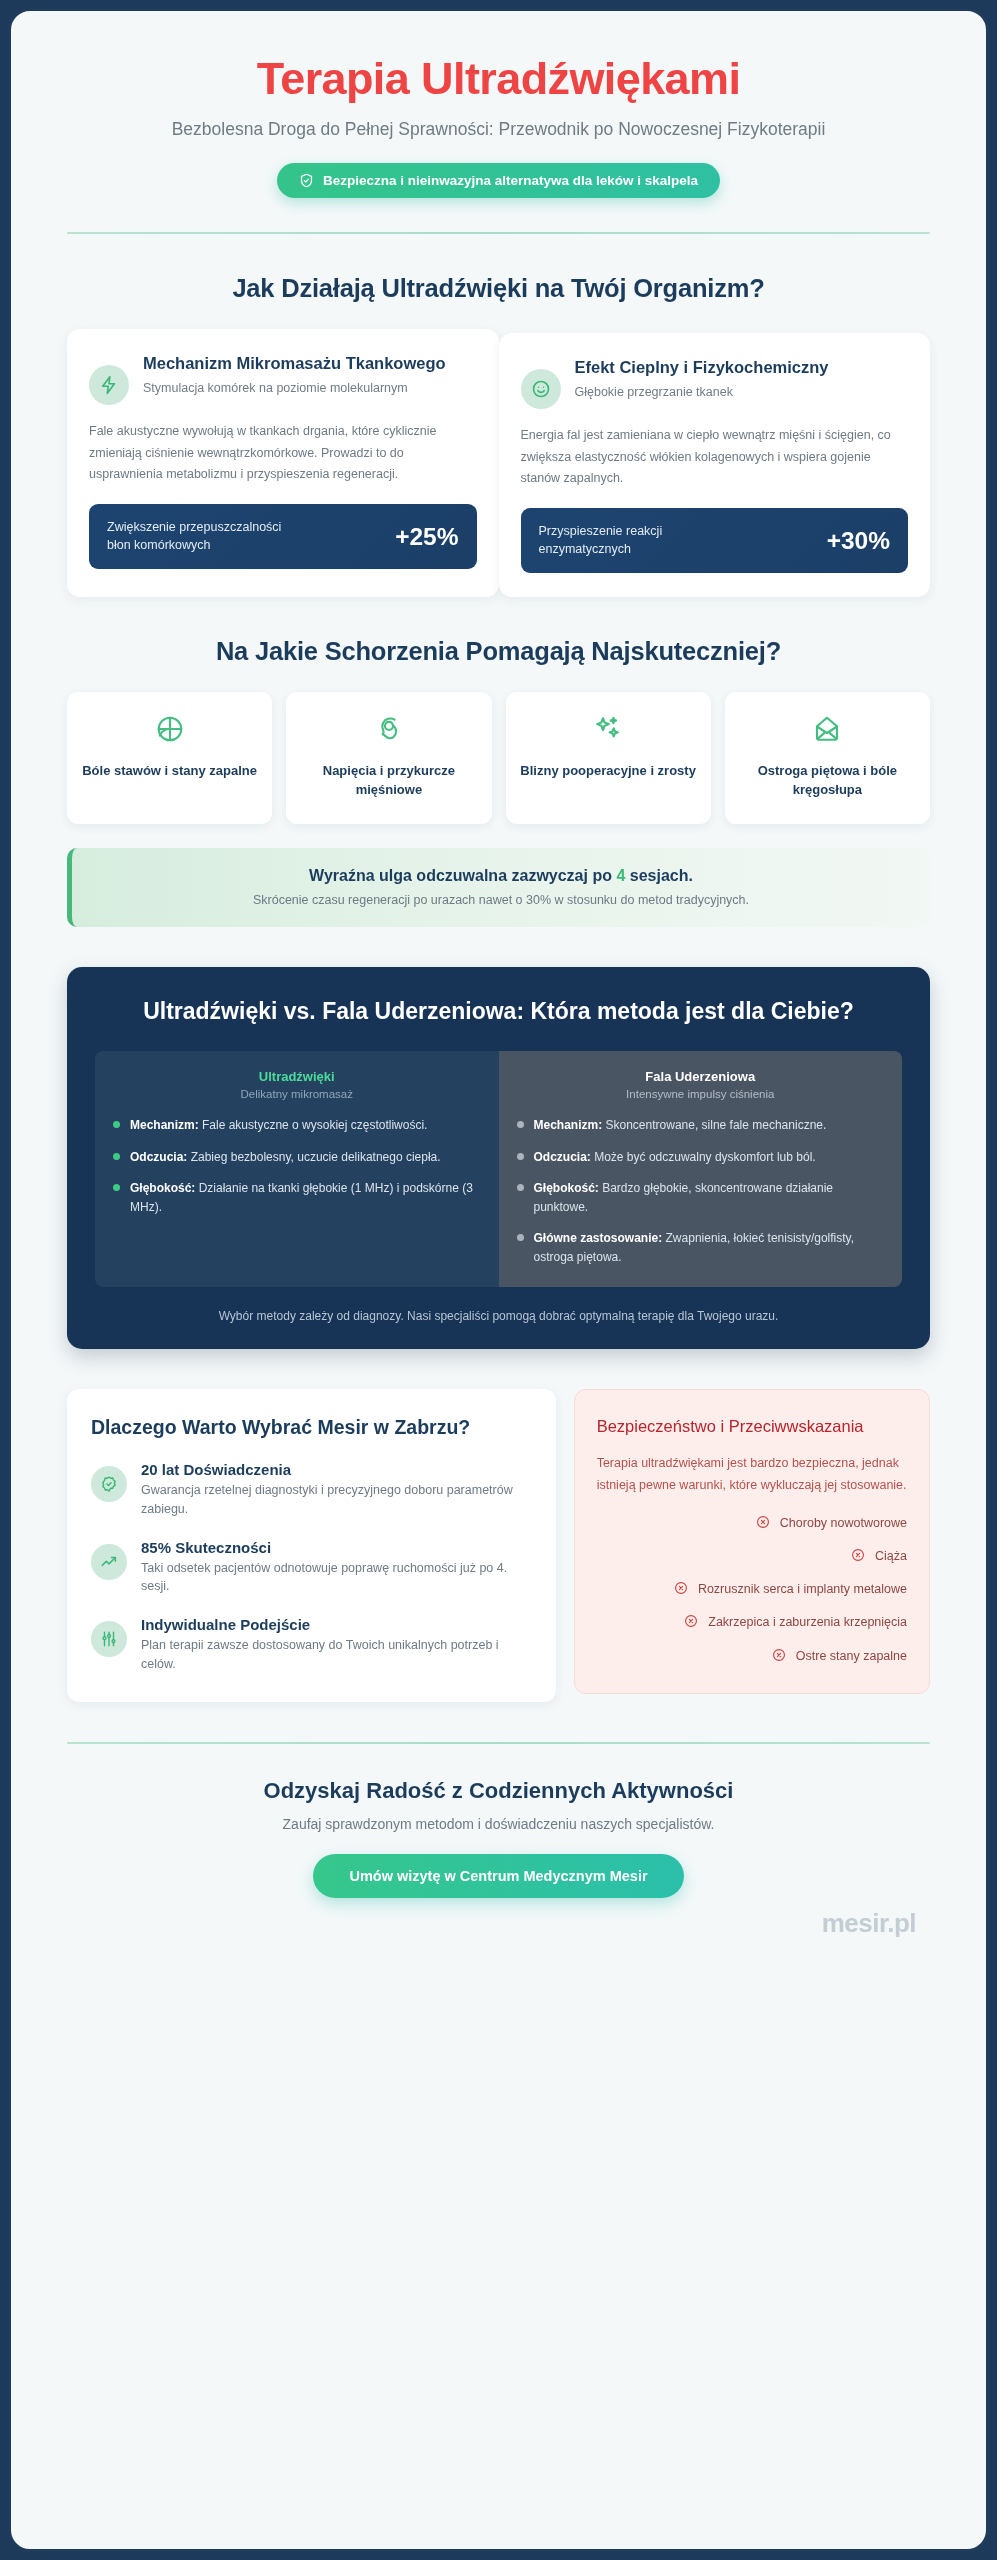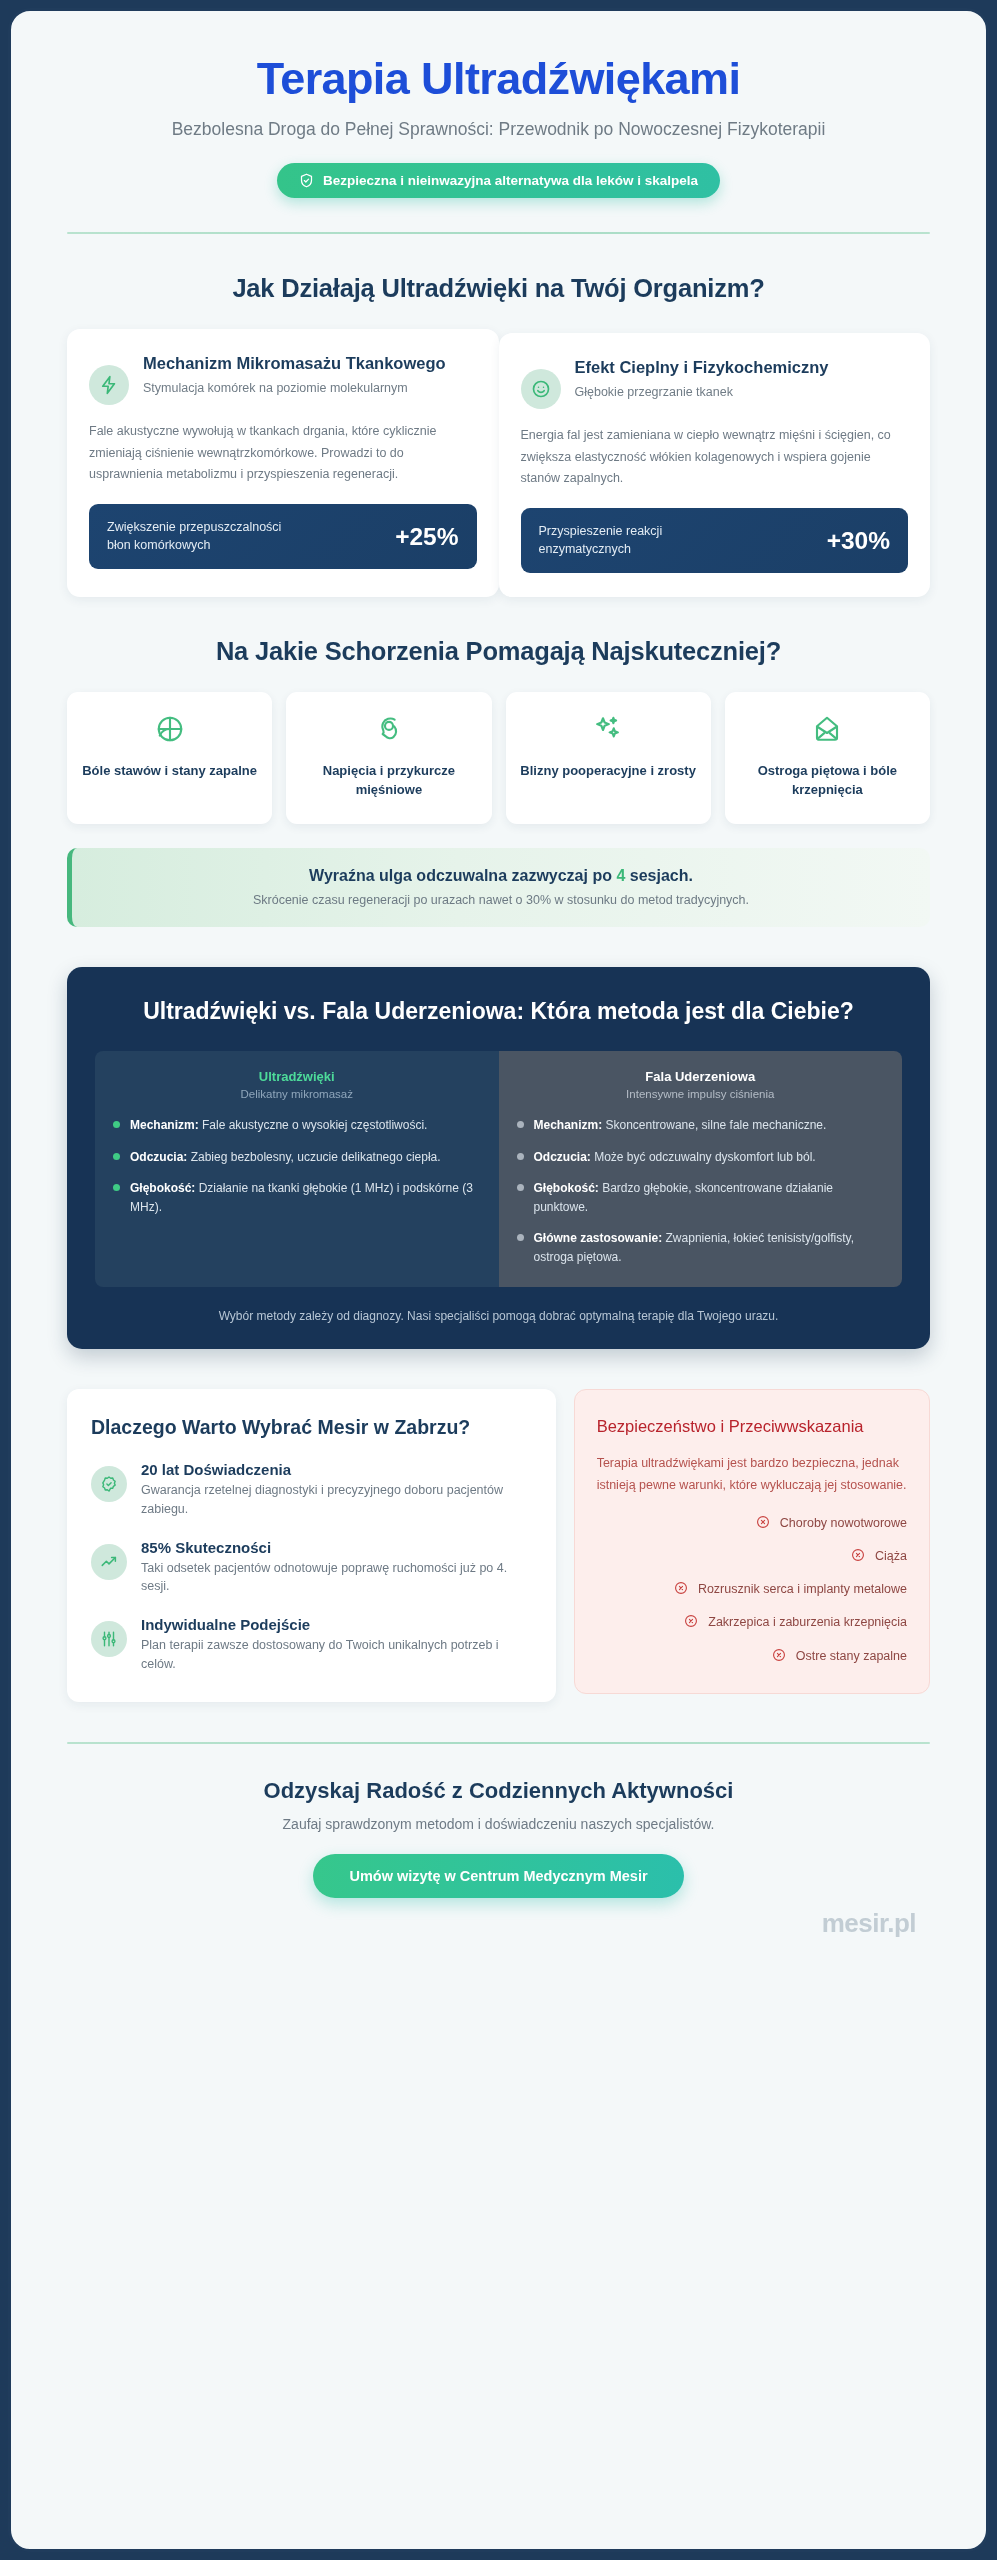--- a/index.html
+++ b/index.html
@@ -14,21 +14,21 @@
     background:#f4f8f9;
     border:3px solid #203c5c;
     border-radius:22px;
     overflow:hidden;
   }
   .inner { padding:34px 56px 0 56px; }
 
   
   .hero { text-align:center; padding-top:10px; }
   .hero h1 {
-    font-size:45px; font-weight:bold; color:#1d4ed8;
+    font-size:45px; font-weight:bold; color:#ef4444;
     letter-spacing:-0.6px; line-height:1.08;
   }
   .hero .sub {
     margin-top:13px; font-size:17.5px; color:#6f7b85;
     line-height:1.42; font-weight:400;
     max-width:730px; margin-left:auto; margin-right:auto;
   }
   .badge {
     display:inline-flex; align-items:center; gap:9px;
     margin-top:22px; padding:10px 22px; border-radius:22px;
@@ -303,21 +303,21 @@
     </div>
 
     <div class="cond">
       <span class="g">
         <svg width="30" height="30" viewBox="0 0 24 24" fill="none" stroke="#44bd80" stroke-width="1.7" stroke-linecap="round" stroke-linejoin="round">
           <path d="M4 9.8L12 3l8 6.8V19a1.6 1.6 0 0 1-1.6 1.6H5.6A1.6 1.6 0 0 1 4 19z"></path>
           <path d="M4.3 10.2l7.7 5 7.7-5"></path>
           <path d="M4.4 19.9l5.4-4.6M19.6 19.9l-5.4-4.6"></path>
         </svg>
       </span>
-      <div class="cl">Ostroga piętowa i bóle krzepnięcia</div>
+      <div class="cl">Ostroga piętowa i bóle kręgosłupa</div>
     </div>
 
   </div>
 
   <div class="hl">
     <div class="h1l"><span>Wyraźna ulga odczuwalna zazwyczaj po </span><span class="num">4</span><span> sesjach.</span></div>
     <div class="h2l">Skrócenie czasu regeneracji po urazach nawet o 30% w stosunku do metod tradycyjnych.</div>
   </div>
 
   <div class="cmp">
@@ -356,21 +356,21 @@
 
       <div class="wrow">
         <div class="wic">
           <svg width="18" height="18" viewBox="0 0 24 24" fill="none" stroke="#3bb878" stroke-width="1.9" stroke-linecap="round" stroke-linejoin="round">
             <path d="M12 2.6l2.2 1.7 2.8-.2.9 2.6 2.3 1.6-1 2.6 1 2.6-2.3 1.6-.9 2.6-2.8-.2L12 21.4l-2.2-1.7-2.8.2-.9-2.6-2.3-1.6 1-2.6-1-2.6L6.1 6.7l.9-2.6 2.8.2z"></path>
             <path d="M9.2 12.1l2 2 3.6-3.8"></path>
           </svg>
         </div>
         <div class="wt">
           <h4>20 lat Doświadczenia</h4>
-          <p>Gwarancja rzetelnej diagnostyki i precyzyjnego doboru pacjentów zabiegu.</p>
+          <p>Gwarancja rzetelnej diagnostyki i precyzyjnego doboru parametrów zabiegu.</p>
         </div>
       </div>
 
       <div class="wrow">
         <div class="wic">
           <svg width="18" height="18" viewBox="0 0 24 24" fill="none" stroke="#3bb878" stroke-width="2" stroke-linecap="round" stroke-linejoin="round">
             <path d="M3 16.5l5.5-5.5 3.5 3.5L20.5 6"></path>
             <path d="M15.5 6h5v5"></path>
           </svg>
         </div>

